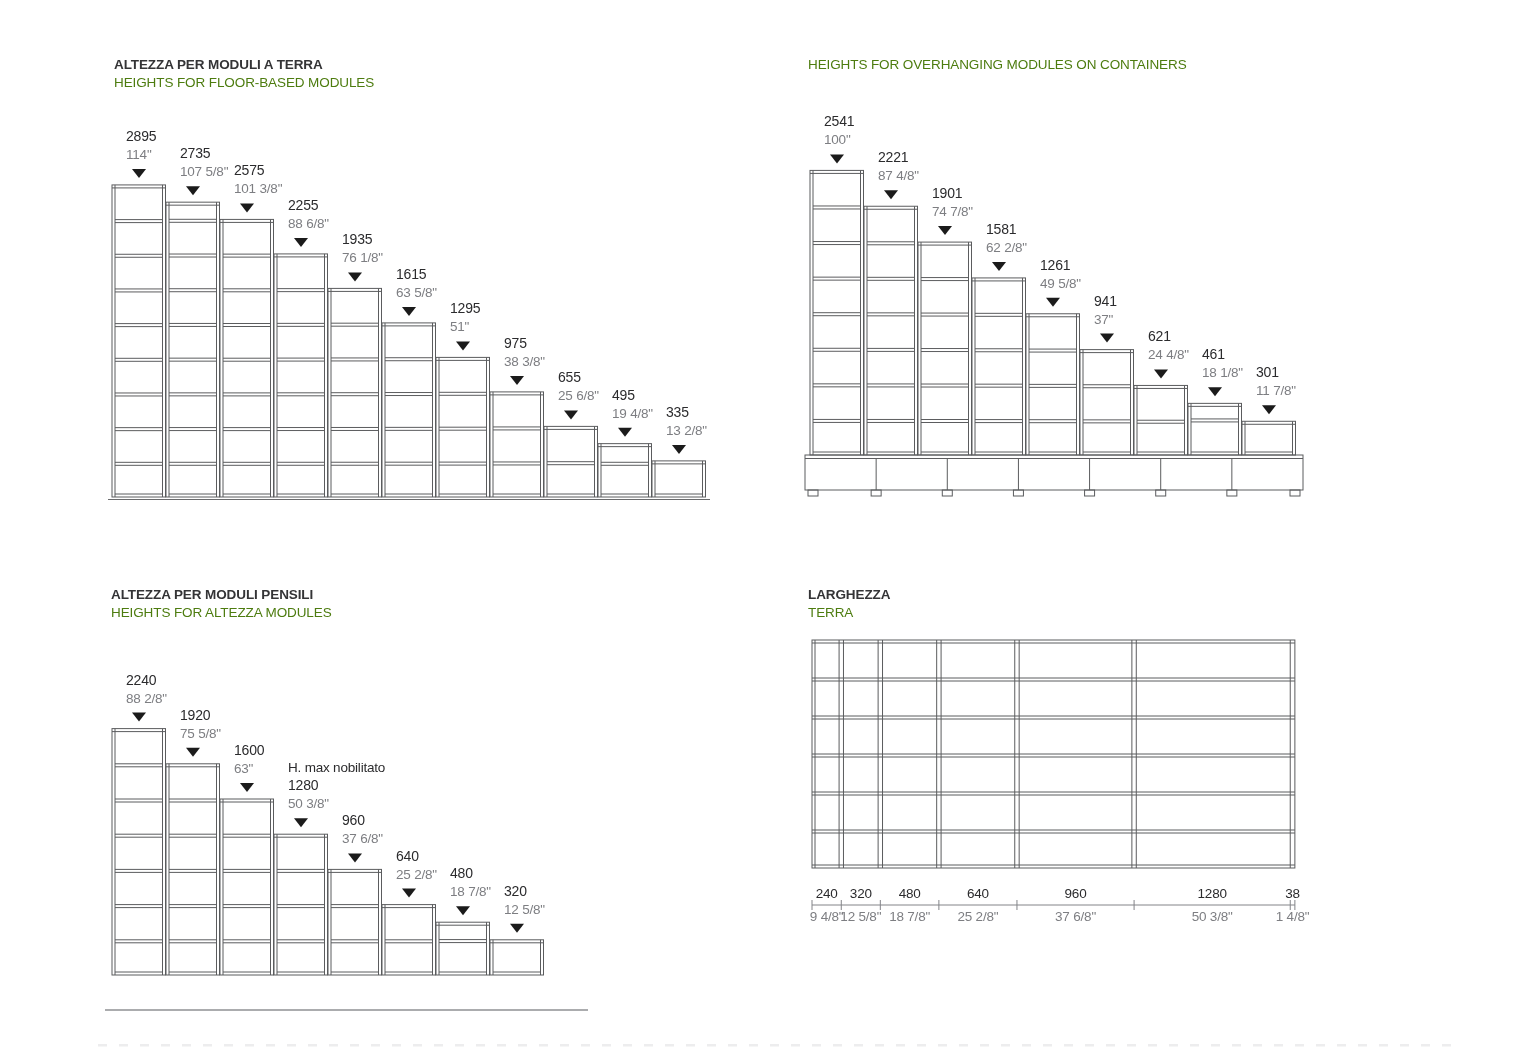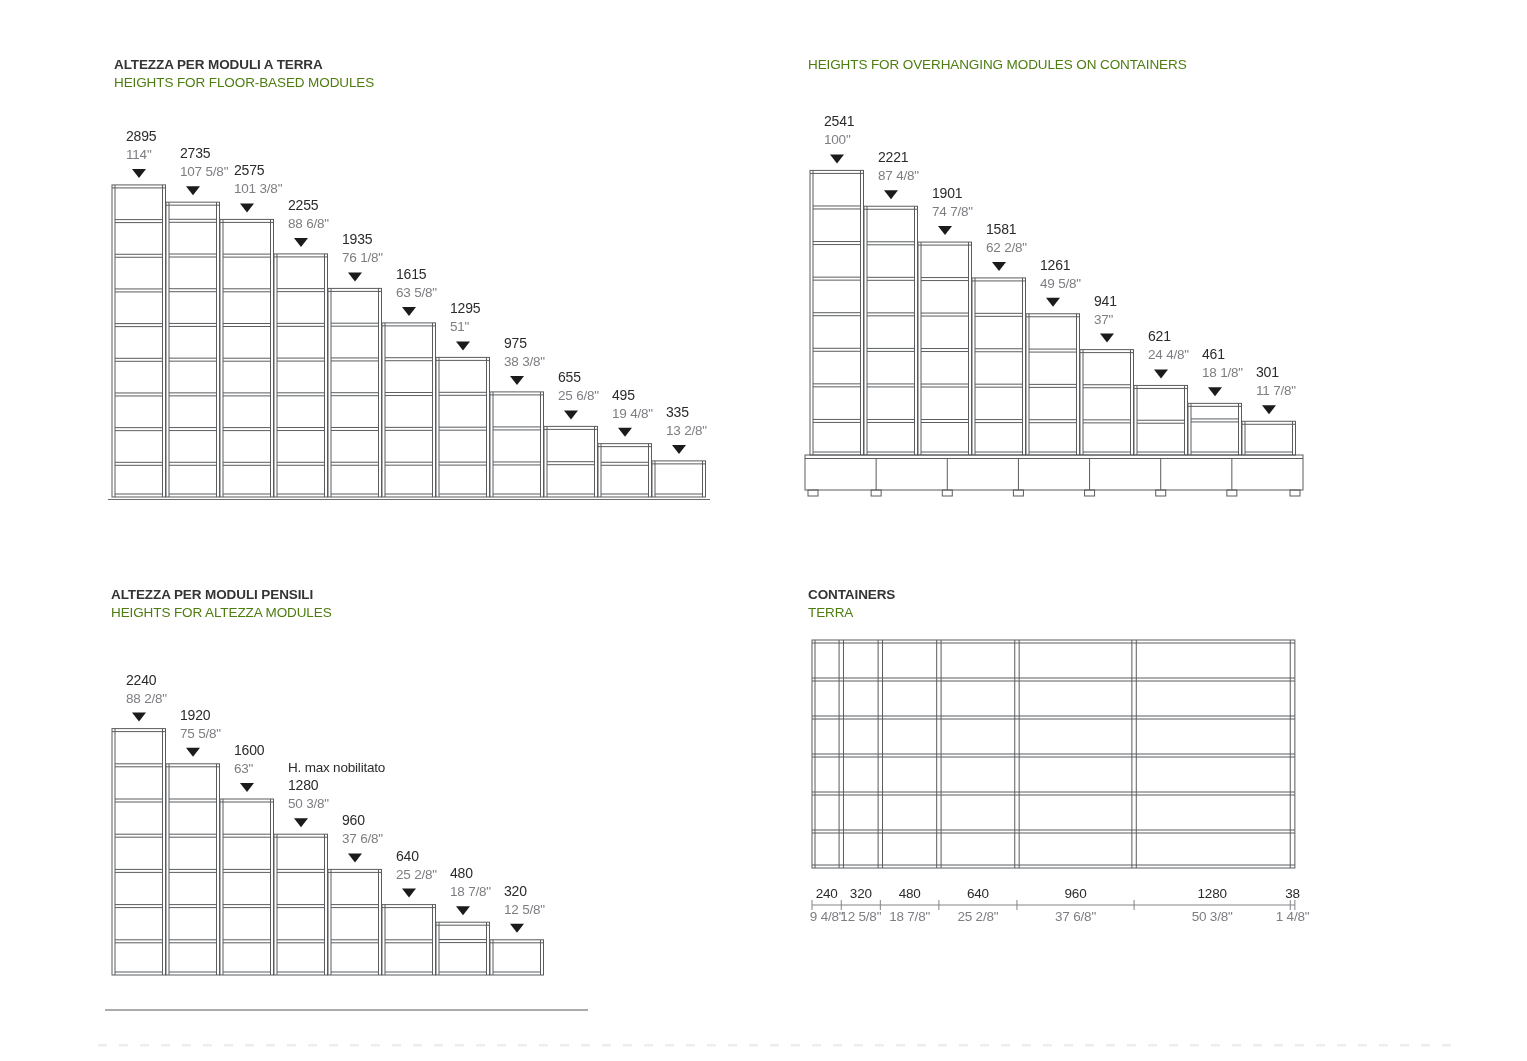--- a/index.html
+++ b/index.html
@@ -29,21 +29,21 @@
 <div class="ptitle" style="left:808px;top:56px">
   <div class="t2">HEIGHTS FOR OVERHANGING MODULES ON CONTAINERS</div>
 </div>
 
 <div class="ptitle" style="left:111px;top:586px">
   <div class="t1">ALTEZZA PER MODULI PENSILI</div>
   <div class="t2">HEIGHTS FOR ALTEZZA MODULES</div>
 </div>
 
 <div class="ptitle" style="left:808px;top:586px">
-  <div class="t1">CONTAINERS</div>
+  <div class="t1">LARGHEZZA</div>
   <div class="t2">TERRA</div>
 </div>
 
 <svg id="diagram" width="1527" height="1061" viewBox="0 0 1527 1061">
     <g>
       <g>
         <rect x="112" y="184.91899999999998" width="53.5" height="312.081" fill="none" stroke="#5b5c5e" stroke-width="1"></rect>
         <line x1="115" y1="184.91899999999998" x2="115" y2="497" stroke="#5b5c5e" stroke-width="1"></line>
         <line x1="162.5" y1="184.91899999999998" x2="162.5" y2="497" stroke="#5b5c5e" stroke-width="1"></line>
         <line x1="112" y1="187.91899999999998" x2="165.5" y2="187.91899999999998" stroke="#5b5c5e" stroke-width="1"></line>

